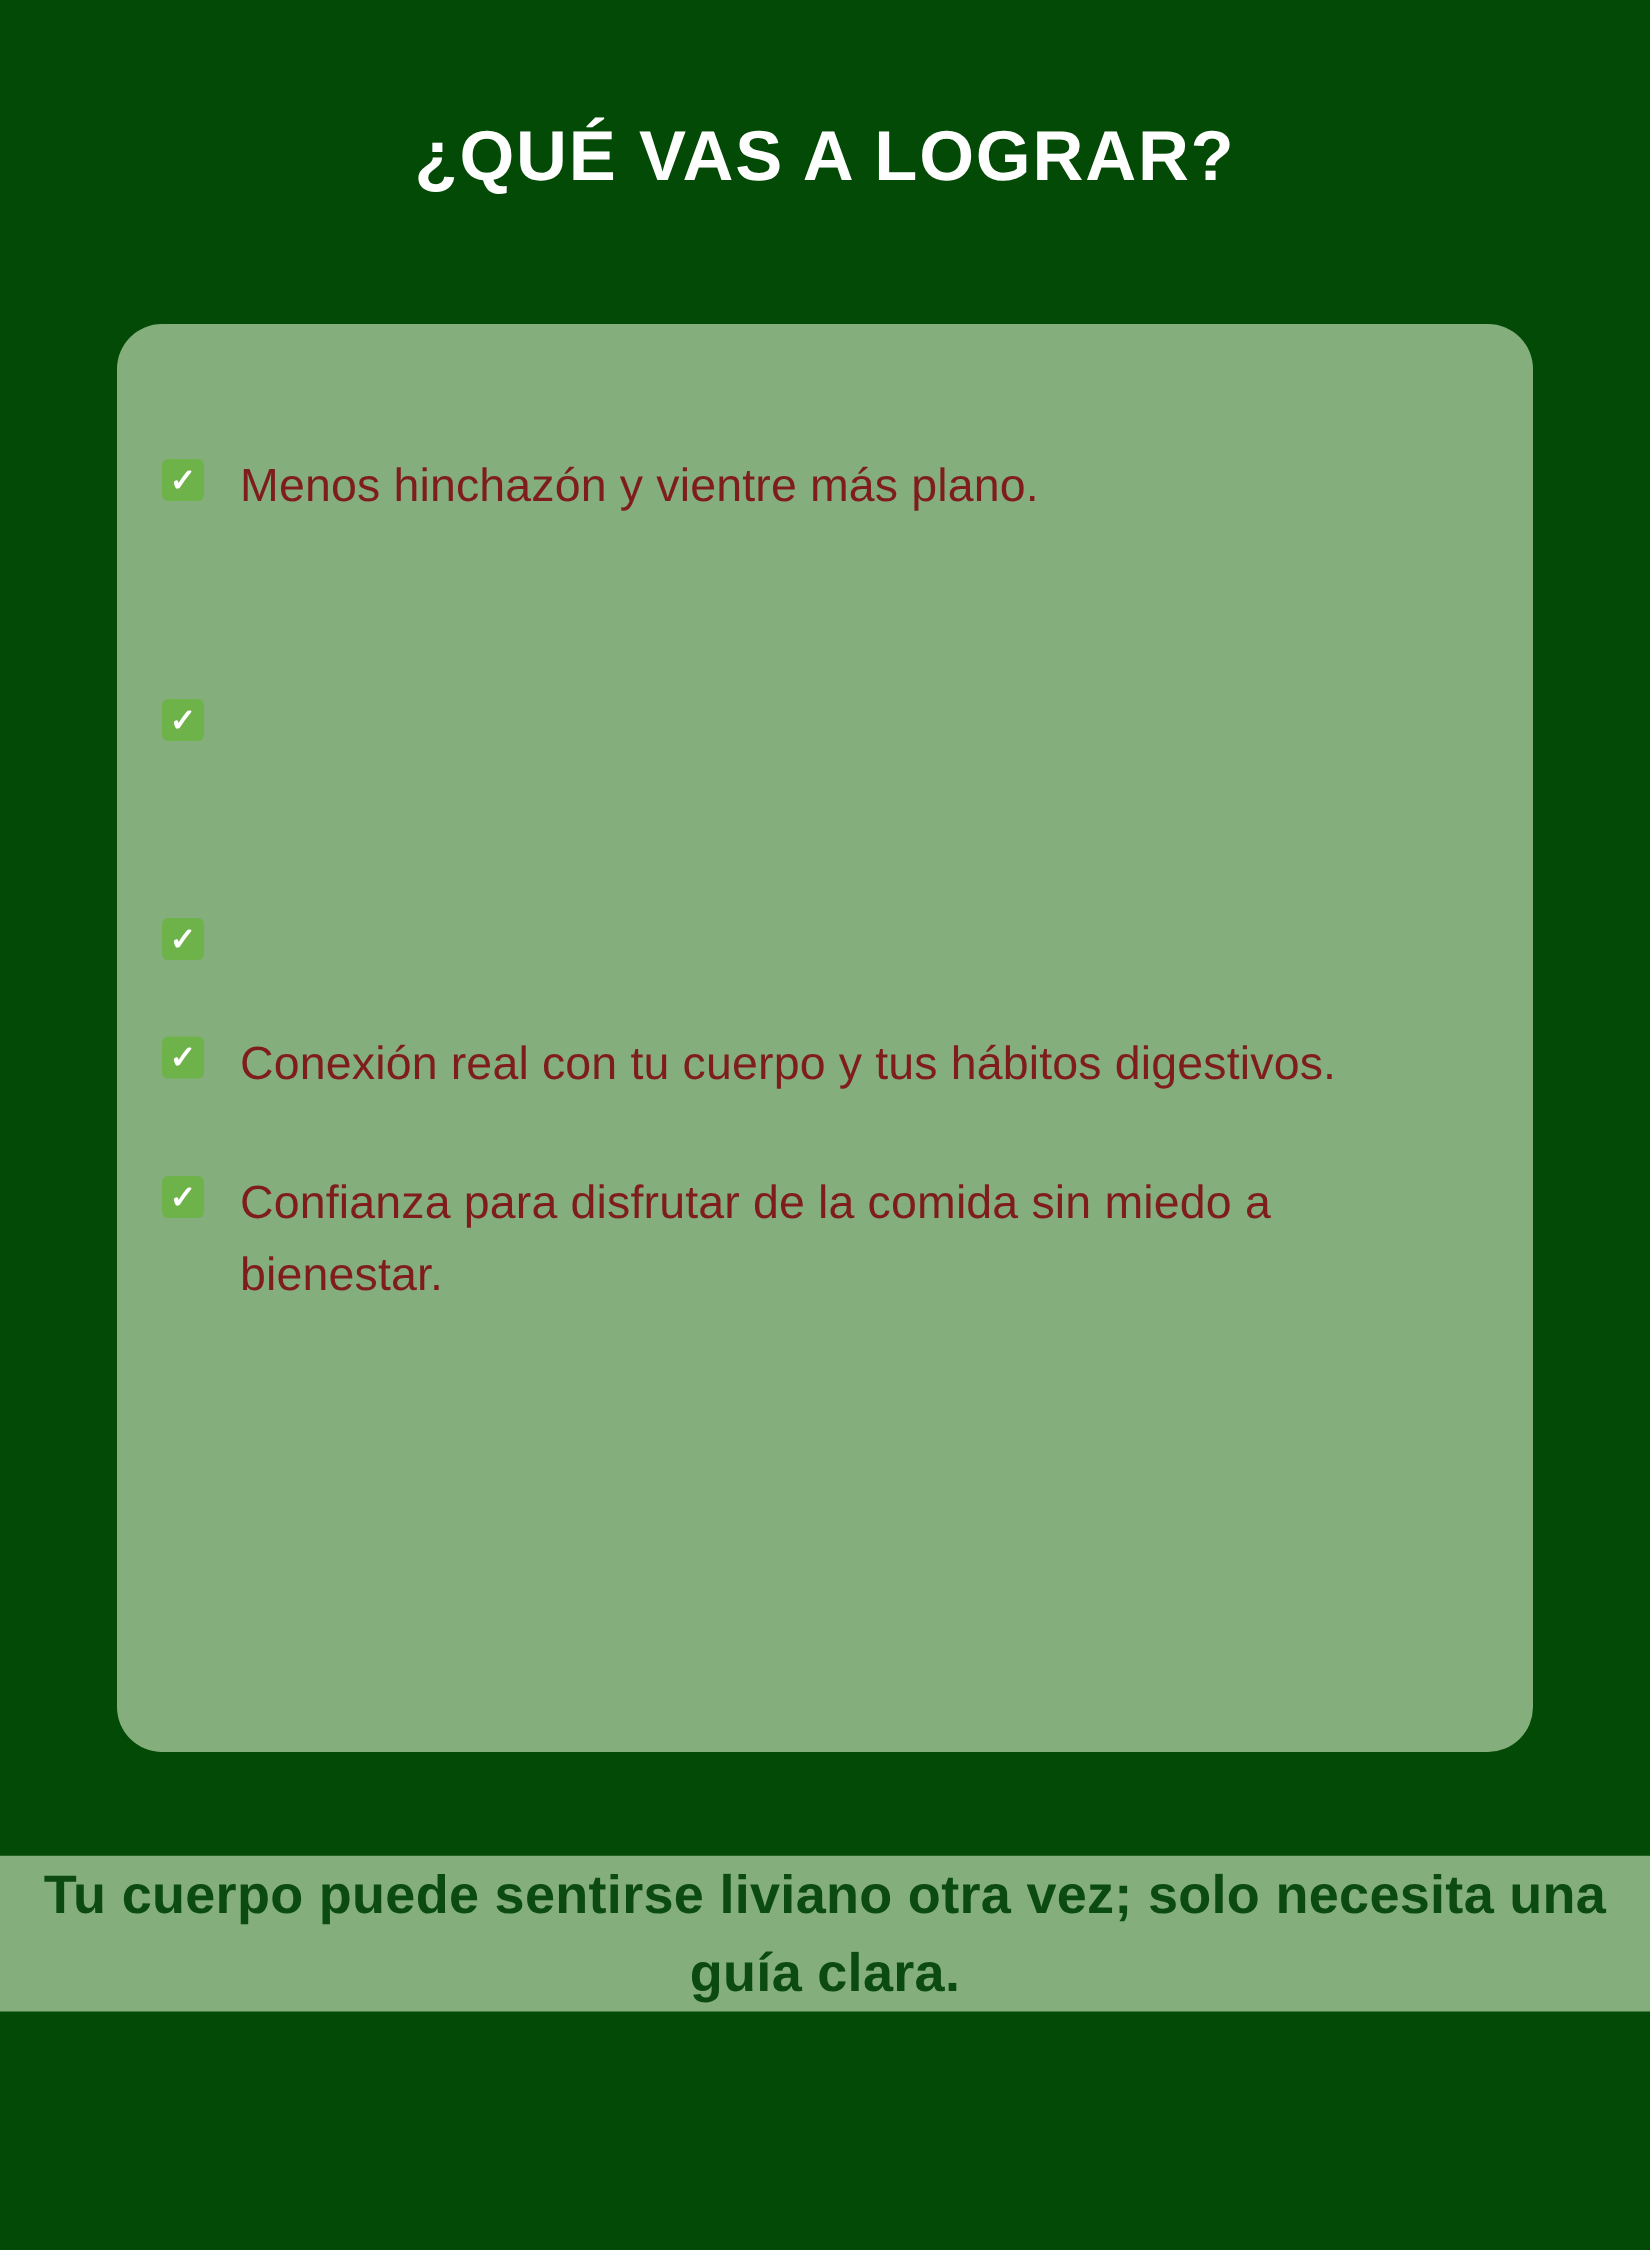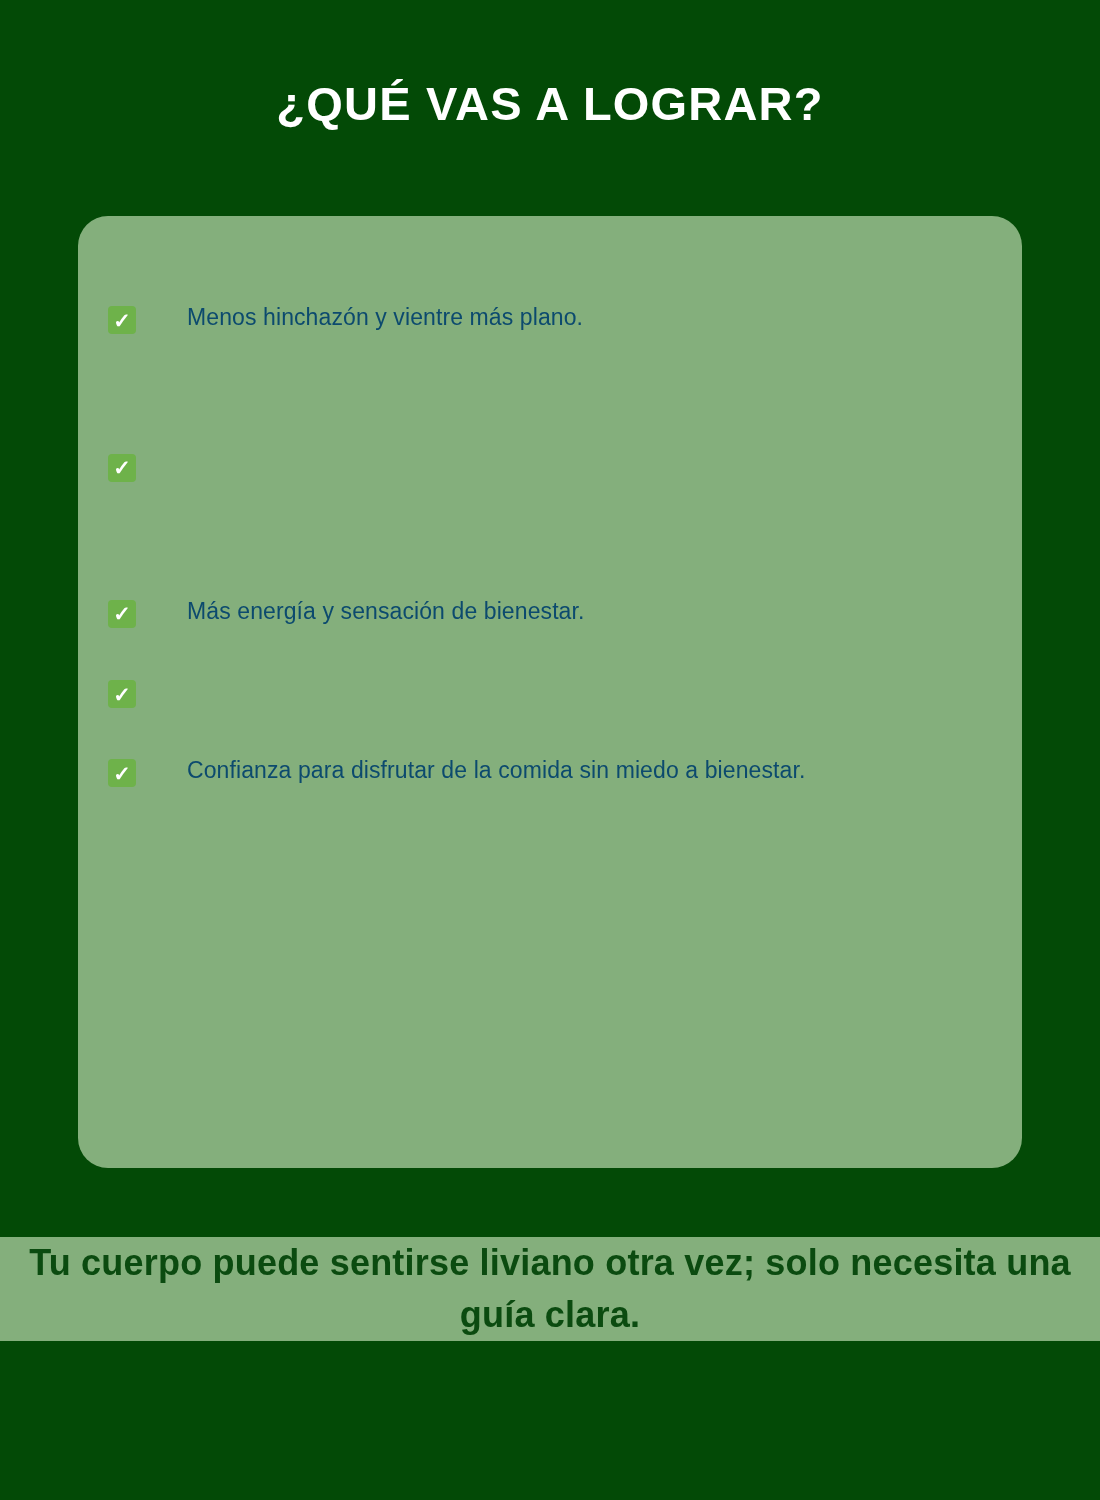--- a/index.html
+++ b/index.html
@@ -78,26 +78,25 @@
     display: inline-flex;
     align-items: center;
     justify-content: center;
     color: #ffffff;
     font-size: 21px;
     line-height: 1;
     font-weight: bold;
   }
 
   .item-text {
-    color: #0c4a6e;
-    font-size: 23px;
+    color: #7f1d1d;
+    font-size: 31px;
     line-height: 1.55;
     letter-spacing: 0.1px;
     max-width: 800px;
-    margin-left: 27px;
   }
 
   
   .gap-0 { margin-top: 0; }
   .gap-1 { margin-top: 112px; }
   .gap-2 { margin-top: 112px; }
   .gap-3 { margin-top: 45px; }
   .gap-4 { margin-top: 45px; }
 
   .check-align { margin-top: 6px; }
@@ -142,27 +141,27 @@
         <li class="list-item gap-1">
           <span class="check-wrap check-align">
             <span class="check">✓</span>
           </span>
         </li>
 
         <li class="list-item gap-2">
           <span class="check-wrap check-align">
             <span class="check">✓</span>
           </span>
-          <span class="item-text">Más energía y sensación de bienestar.</span>
         </li>
 
         <li class="list-item gap-3">
           <span class="check-wrap check-align">
             <span class="check">✓</span>
           </span>
+          <span class="item-text">Conexión real con tu cuerpo y tus hábitos digestivos.</span>
         </li>
 
         <li class="list-item gap-4">
           <span class="check-wrap check-align">
             <span class="check">✓</span>
           </span>
           <span class="item-text">Confianza para disfrutar de la comida sin miedo a bienestar.</span>
         </li>
 
       </ul>

